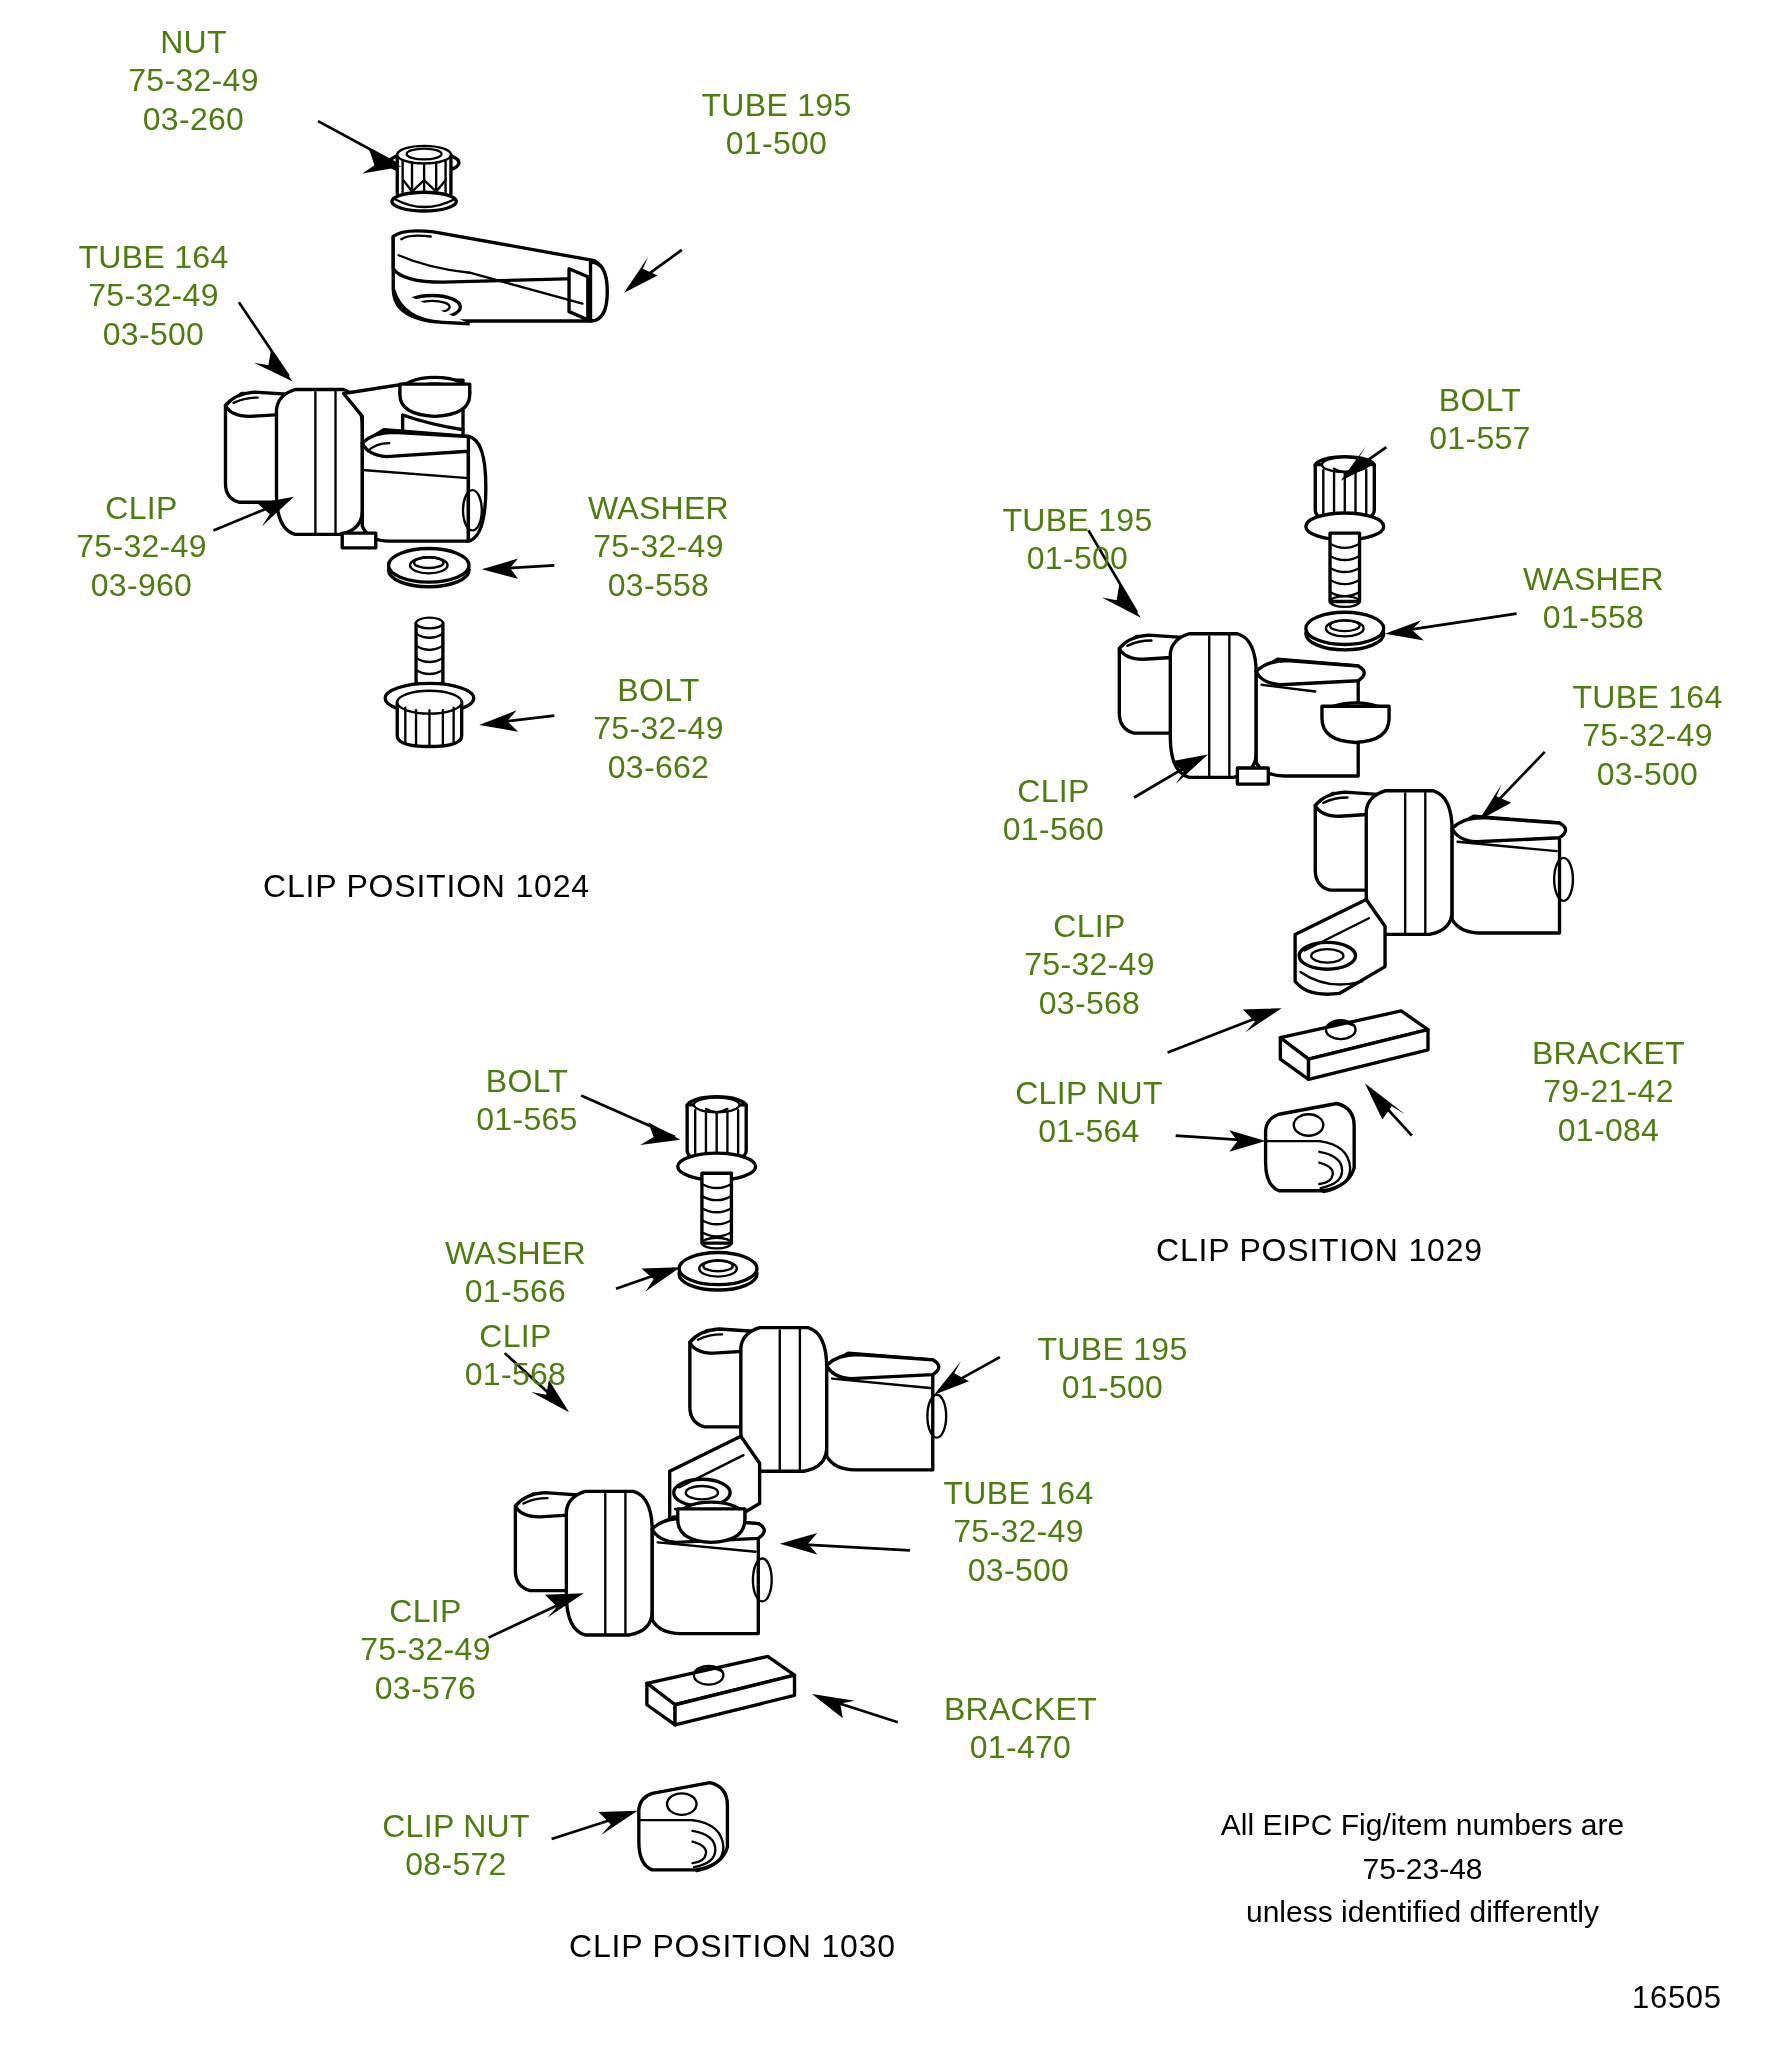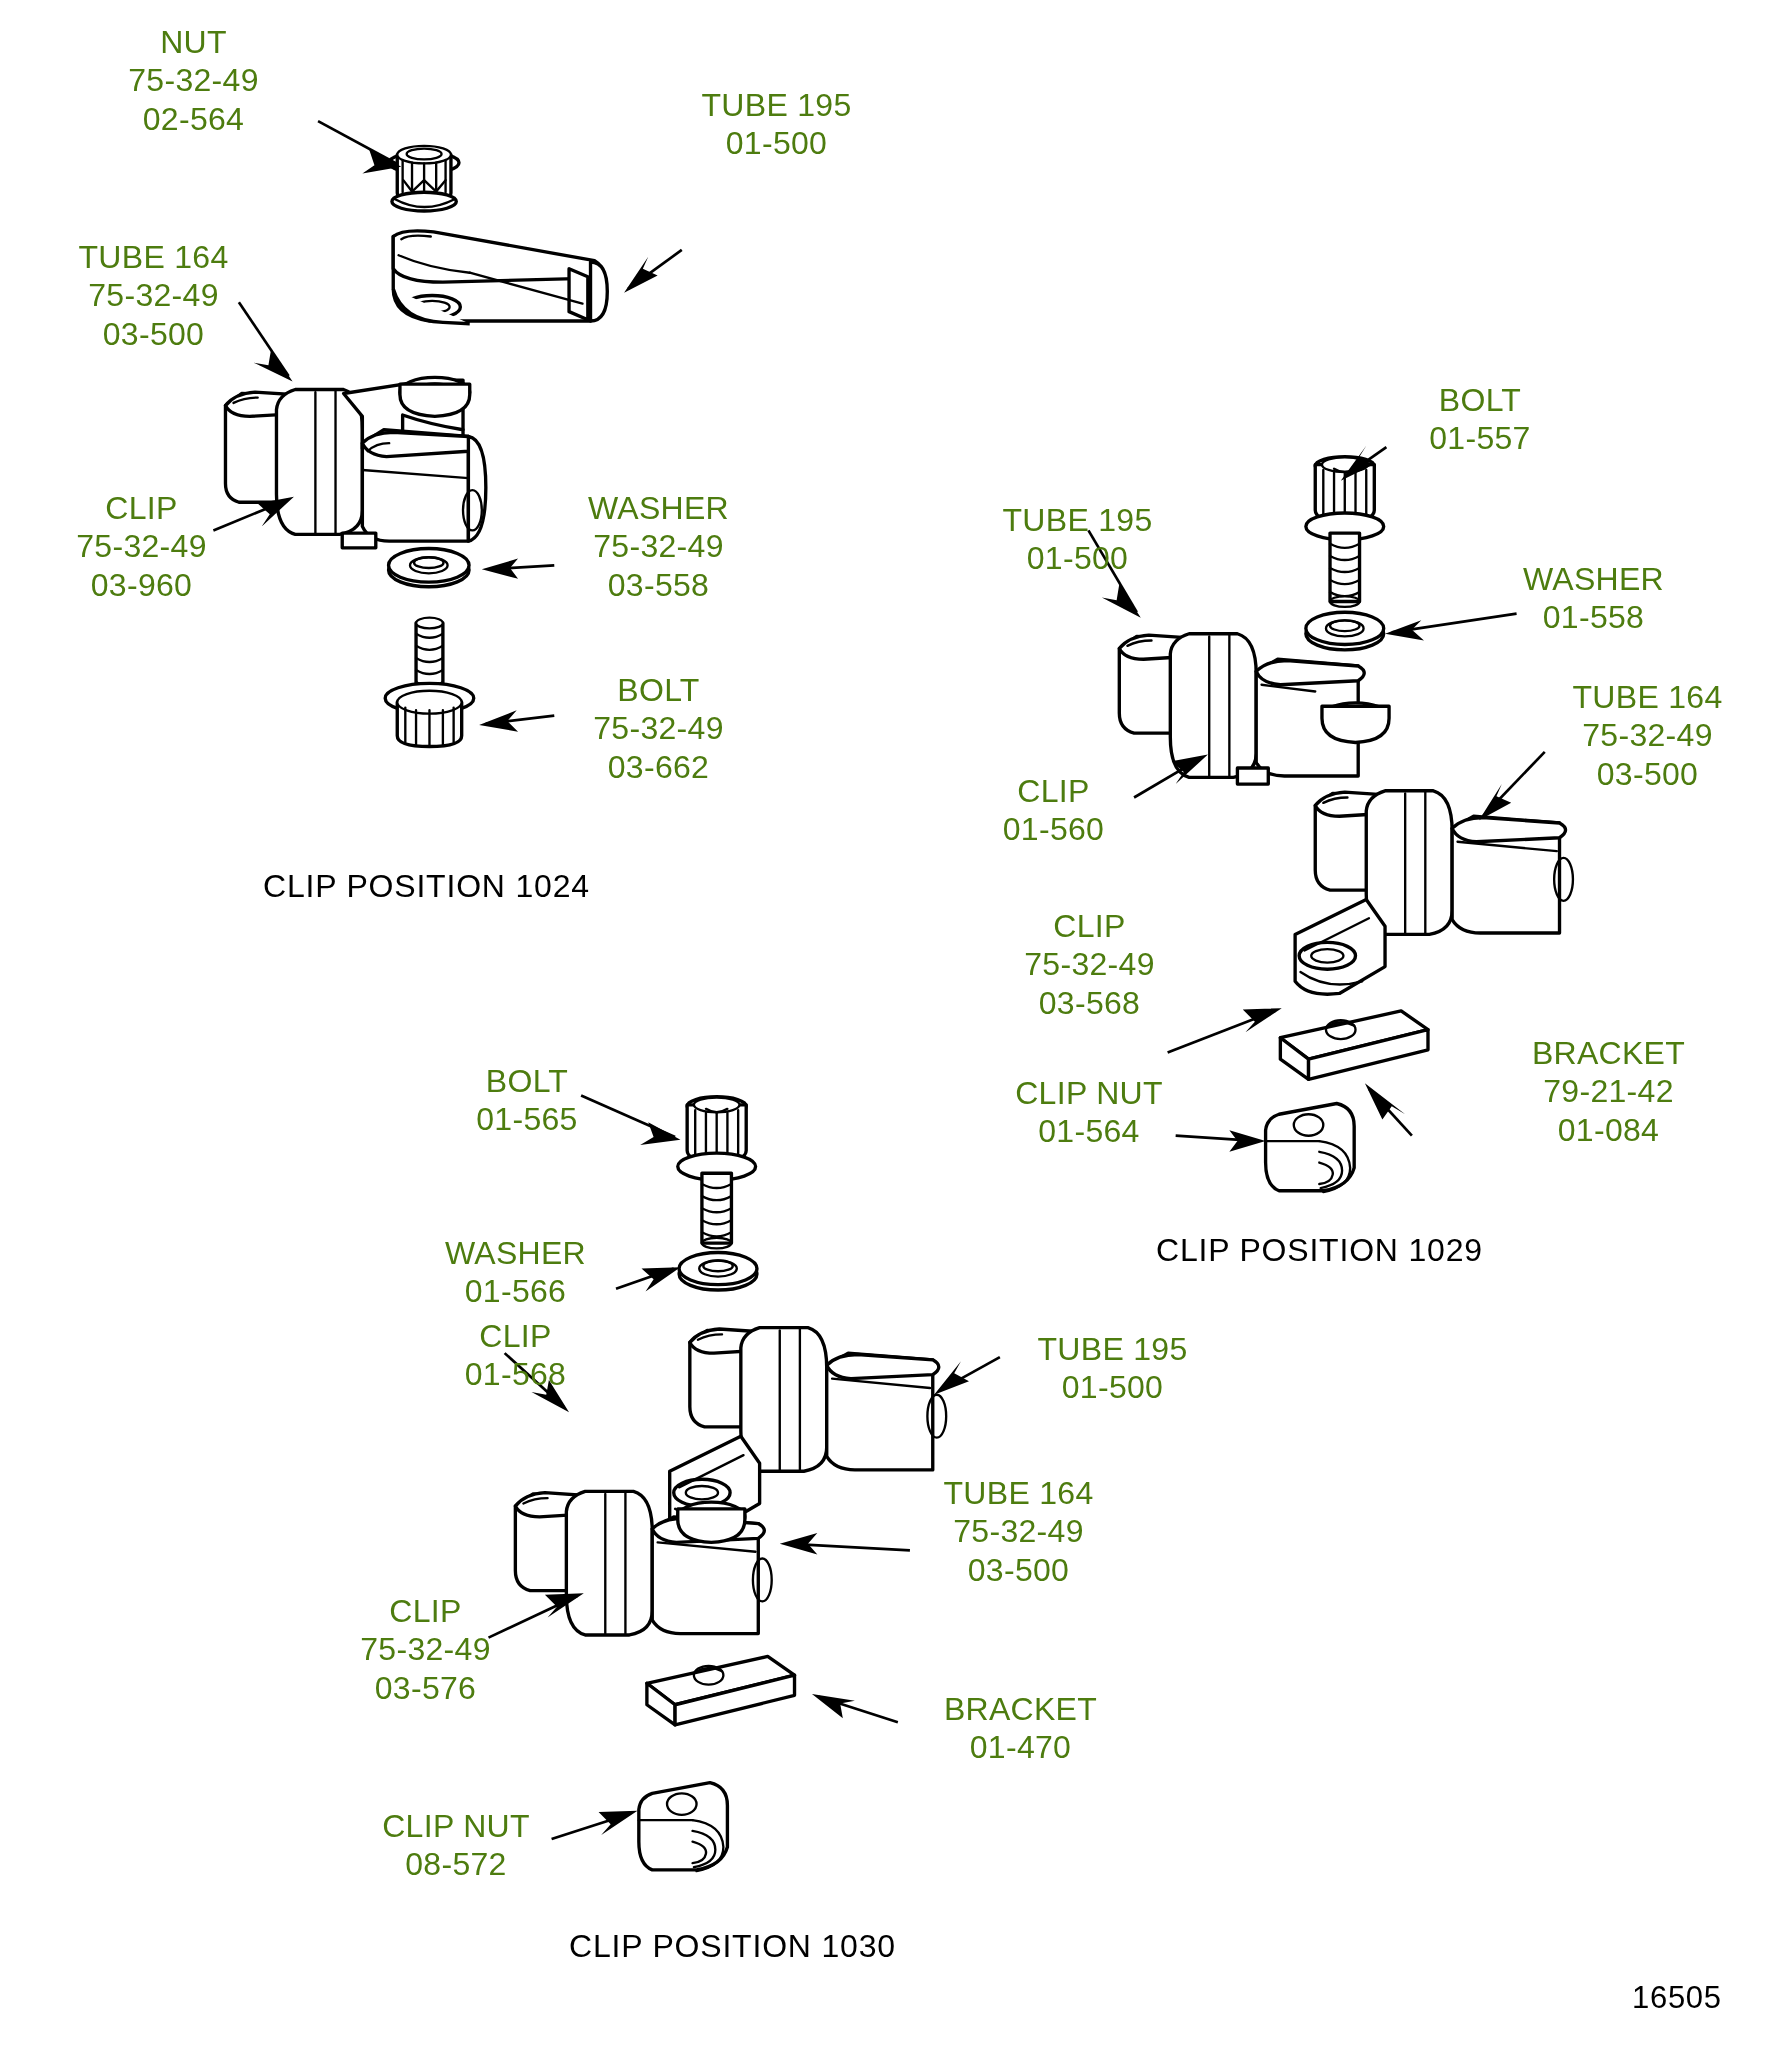--- a/index.html
+++ b/index.html
@@ -329,21 +329,21 @@
       <polygon class="solid" points="1210,2524 1256,2560 1252,2538 1274,2534"></polygon>
       <path class="lead" d="M822 2740 L940 2702"></path>
       <polygon class="solid" points="950,2698 892,2700 910,2718 896,2734"></polygon>
     </g>
 
   </svg>
 
   <div class="lbl center" style="left:86px; top:23px; width:215px;">
     <span class="l">NUT</span>
     <span class="l">75-32-49</span>
-    <span class="l">02-564</span>
+    <span class="l">03-260</span>
   </div>
 
   <div class="lbl center" style="left:689px; top:86px; width:175px;">
     <span class="l">TUBE 195</span>
     <span class="l">01-500</span>
   </div>
 
   <div class="lbl center" style="left:56px; top:238px; width:195px;">
     <span class="l">TUBE 164</span>
     <span class="l">75-32-49</span>
@@ -452,17 +452,22 @@
     <span class="l">01-470</span>
   </div>
 
   <div class="lbl center" style="left:352px; top:1807px; width:208px;">
     <span class="l">CLIP NUT</span>
     <span class="l">08-572</span>
   </div>
 
   <div class="heading" style="left:569px; top:1928px;text-align:right;">CLIP POSITION 1030</div>
 
+  <div class="note" style="left:1154px; top:1803px; width:537px;">
+    <span class="l">All EIPC Fig/item numbers are</span>
+    <span class="l">75-23-48</span>
+    <span class="l">unless identified differently</span>
+  </div>
 
   <div class="figno" style="left:1632px; top:1980px;">16505</div>
 
 </div>
 
 
 </body></html>

